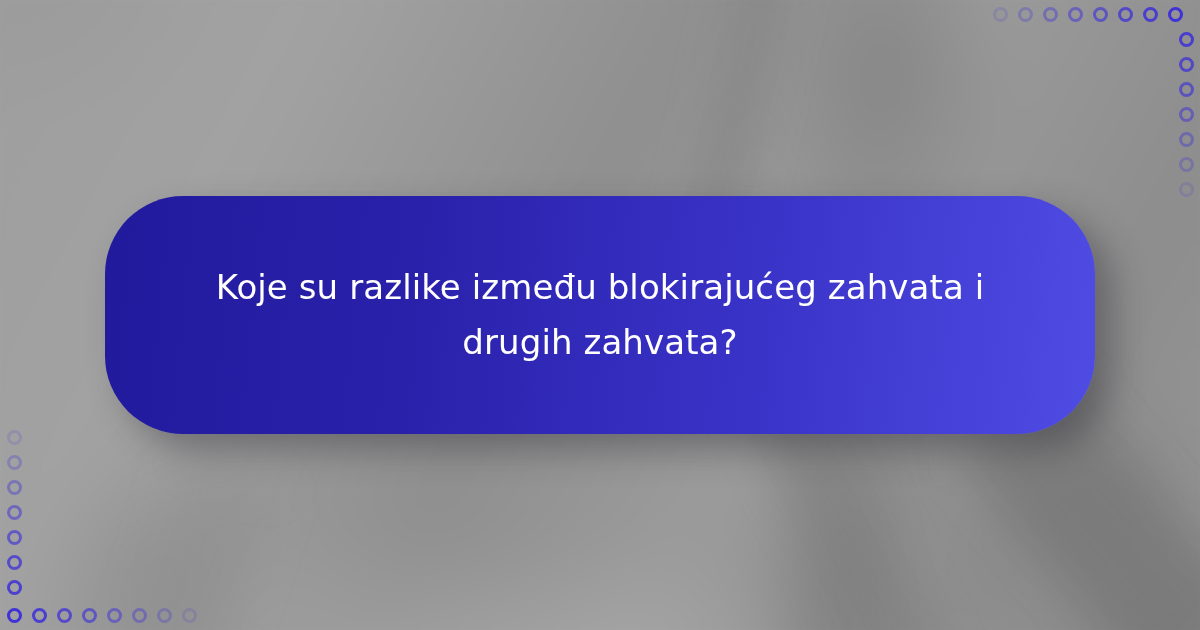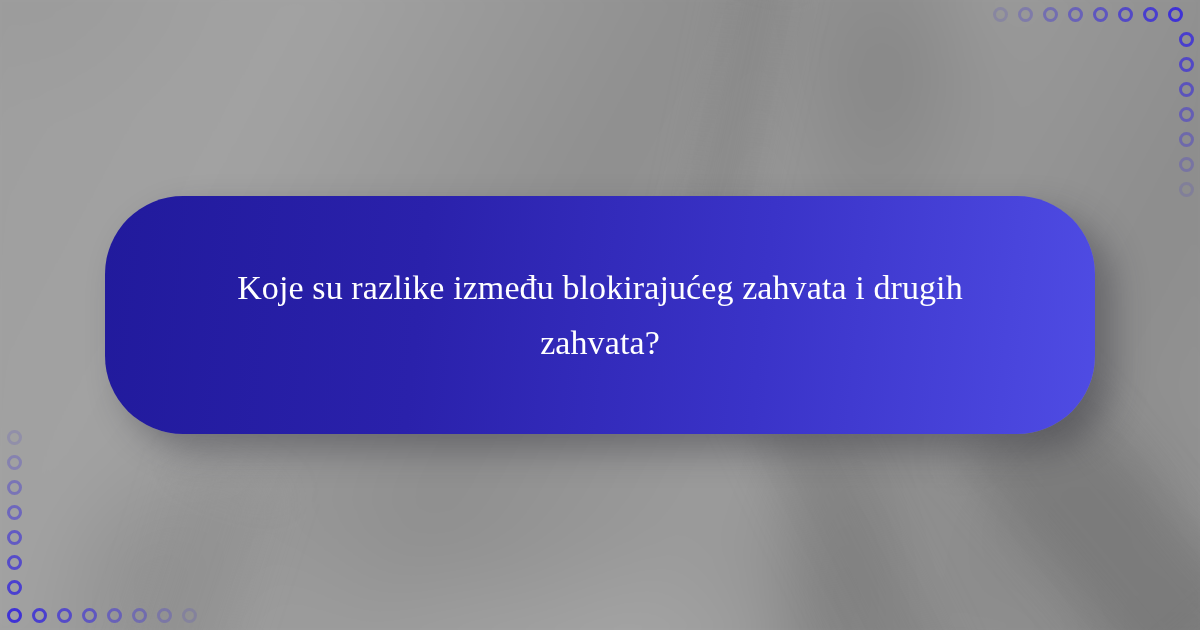--- a/index.html
+++ b/index.html
@@ -13,21 +13,20 @@
     font-family: "DejaVu Sans", "Liberation Sans", sans-serif;
     background: #989898;
   }
 
   .stage {
     position: relative;
     width: 1200px;
     height: 630px;
     overflow: hidden;
     background: #9a9a9a;
-    font-family: Liberation Serif, serif;
   }
 
   
   .bg-photo {
     position: absolute;
     inset: -60px;
     background:
       radial-gradient(ellipse 180px 260px at 72% 18%, rgba(118,118,118,0.55), rgba(118,118,118,0) 68%),
       radial-gradient(ellipse 150px 420px at 70% 55%, rgba(126,126,126,0.55), rgba(126,126,126,0) 70%),
       radial-gradient(ellipse 120px 300px at 68% 88%, rgba(110,110,110,0.50), rgba(110,110,110,0) 70%),

